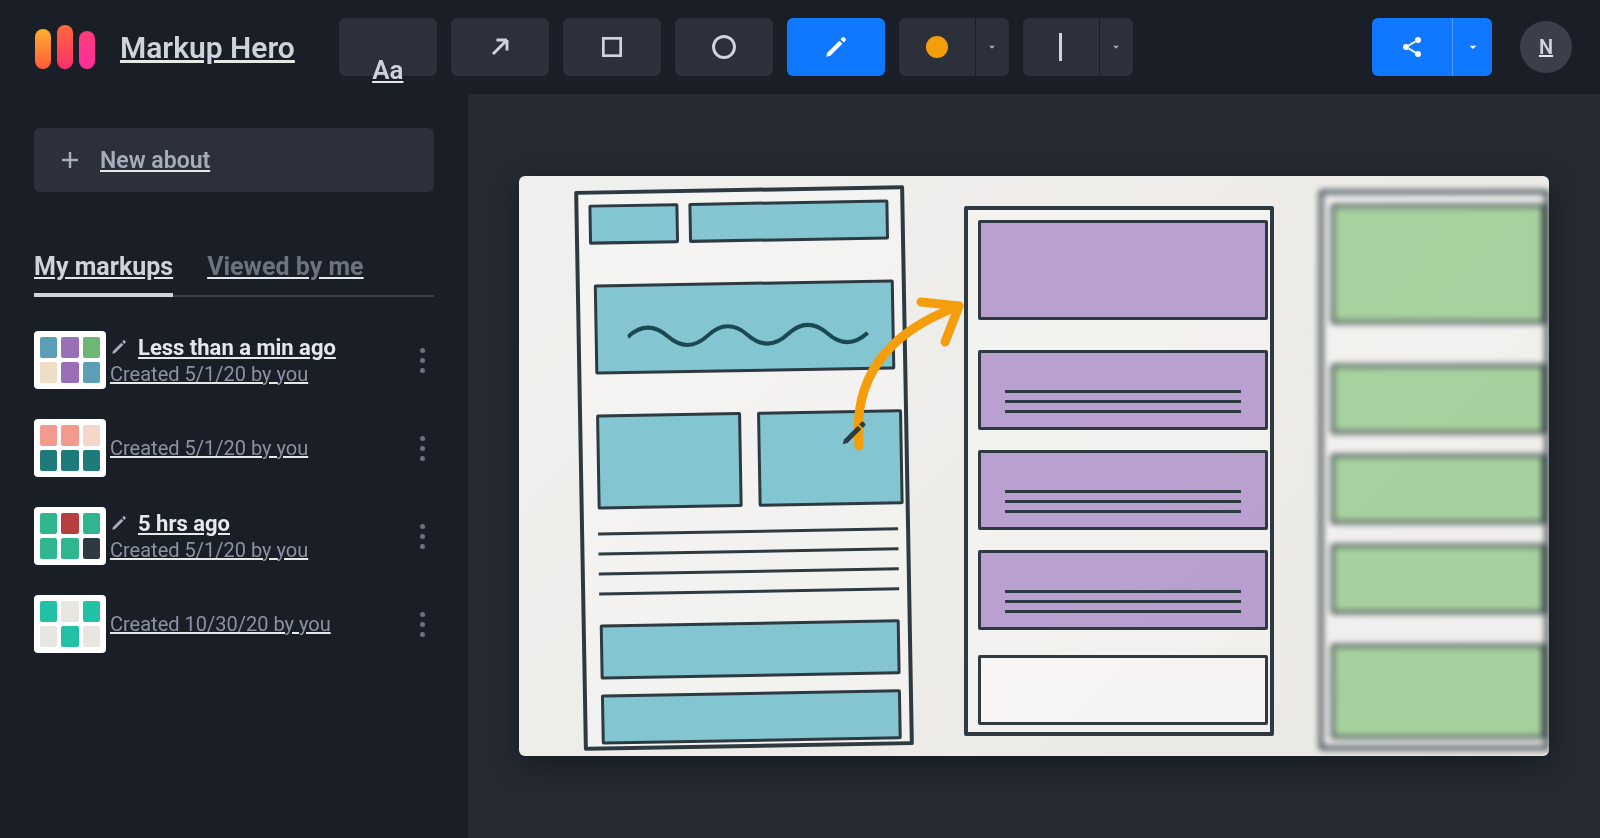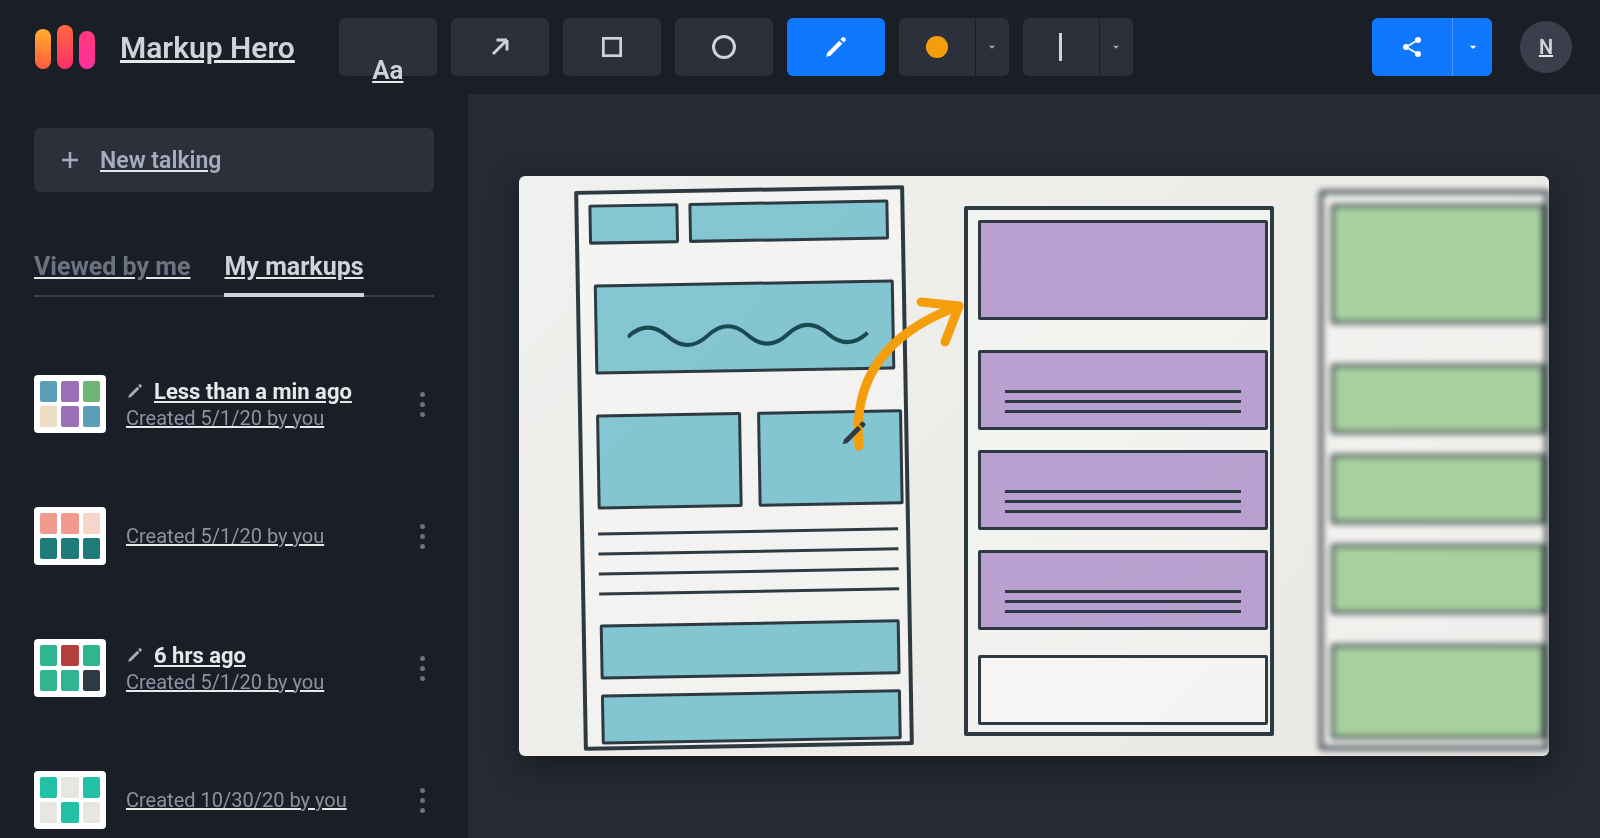--- a/index.html
+++ b/index.html
@@ -28,21 +28,21 @@
 .sidebar { width:468px; padding:34px 34px 0 34px; display:flex; flex-direction:column; }
 .new-markup { height:64px; background:#2b303b; border:none; border-radius:6px; display:flex; align-items:center; gap:18px; padding:0 24px; cursor:pointer; color:#a6adba; font-size:23px; font-weight:600; }
 .new-markup svg { width:24px; height:24px; stroke:#a6adba; }
 
 .tabs { display:flex; gap:34px; margin-top:60px; border-bottom:2px solid #3a3f4b; }
 .tab { padding-bottom:14px; font-size:25px; font-weight:700; color:#6b7280; cursor:pointer; position:relative; }
 .tab.active { color:#cfd3db; }
 .tab.active::after { content:""; position:absolute; left:0; right:0; bottom:-2px; height:4px; background:#cfd3db; }
 
 .list { margin-top:34px; display:flex; flex-direction:column; gap:30px; }
-.item { display:flex; align-items:center; gap:20px; cursor:pointer;margin-top:44px; }
+.item { display:flex; align-items:center; gap:4px; cursor:pointer; }
 .thumb { width:72px; height:58px; border-radius:4px; flex-shrink:0; background:#fff; position:relative; overflow:hidden; }
 .thumb-blocks { position:absolute; inset:6px; display:grid; grid-template-columns:1fr 1fr 1fr; grid-template-rows:1fr 1fr; gap:4px; }
 .tb { border-radius:2px; }
 .item-info { flex:1; display:flex; flex-direction:column; gap:2px; }
 .item-title { display:flex; align-items:center; gap:10px; font-size:22px; font-weight:700; color:#e6e8ec; }
 .item-sub { font-size:20px; color:#8b93a3; }
 .more { width:24px; display:flex; flex-direction:column; align-items:center; gap:5px; cursor:pointer; }
 .more span { width:5px; height:5px; background:#6b7280; border-radius:50%; display:block; }
 
 
@@ -183,26 +183,26 @@
     <div class="avatar">N</div>
   </div>
 
   <div class="main">
 
     <div class="sidebar">
       <button class="new-markup">
         <svg viewBox="0 0 24 24" fill="none" stroke="currentColor" stroke-width="2.5">
             <path d="M12 4v16M4 12h16"></path>
           </svg>
-        <span>New talking</span>
+        <span>New about</span>
       </button>
 
       <div class="tabs">
+        <div class="tab active">My markups</div>
         <div class="tab">Viewed by me</div>
-        <div class="tab active">My markups</div>
       </div>
 
       <div class="list" id="markup-list">
           <div class="item">
             <div class="thumb">
               <div class="thumb-blocks">
                 <div class="tb" style="background: rgb(90, 159, 181);"></div>
                 <div class="tb" style="background: rgb(155, 111, 181);"></div>
                 <div class="tb" style="background: rgb(111, 181, 115);"></div>
                 <div class="tb" style="background: rgb(238, 222, 197);"></div>
@@ -254,21 +254,21 @@
                 <div class="tb" style="background: rgb(47, 181, 143);"></div>
                 <div class="tb" style="background: rgb(47, 181, 143);"></div>
                 <div class="tb" style="background: rgb(46, 58, 66);"></div>
               </div>
             </div>
             <div class="item-info">
               <div class="item-title">
                 <svg width="18" height="18" viewBox="0 0 24 24" fill="#a6adba">
                   <path d="M3 21l3.8-1 11-11-2.8-2.8-11 11L3 21zM17.7 3.3a1.5 1.5 0 012.1 0l.9.9a1.5 1.5 0 010 2.1l-1.6 1.6-3-3 1.6-1.6z"></path>
                 </svg>
-                <span>6 hrs ago</span>
+                <span>5 hrs ago</span>
               </div>
               <div class="item-sub">Created 5/1/20 by you</div>
             </div>
             <div class="more">
               <span></span>
               <span></span>
               <span></span>
             </div>
           </div>
           <div class="item">

